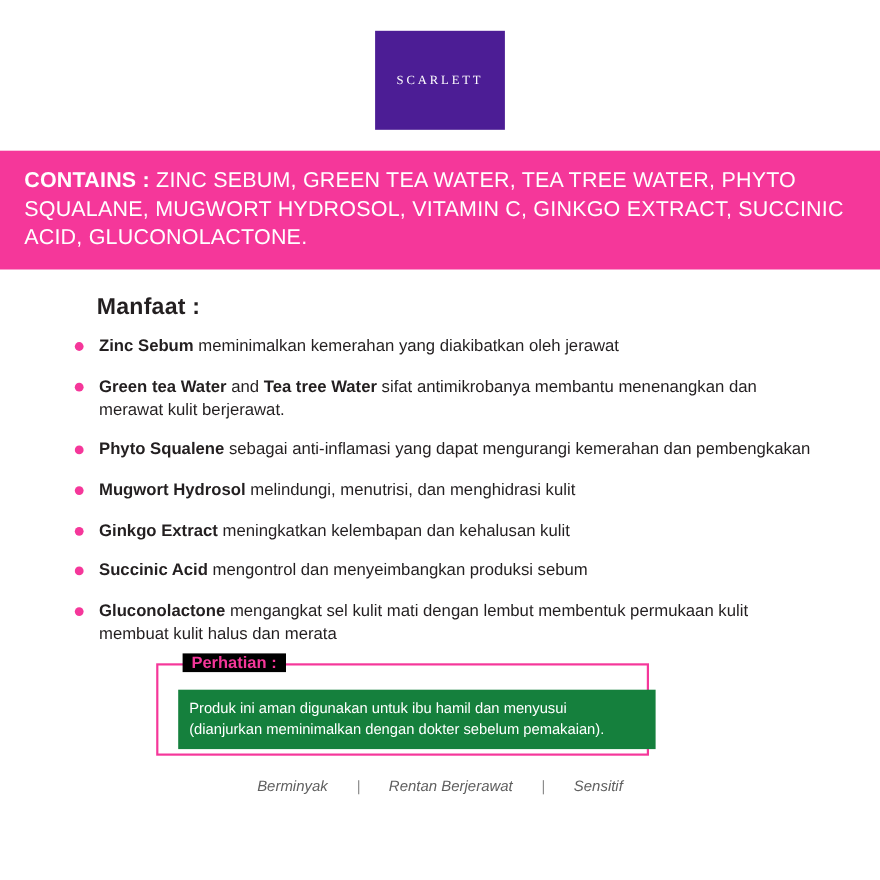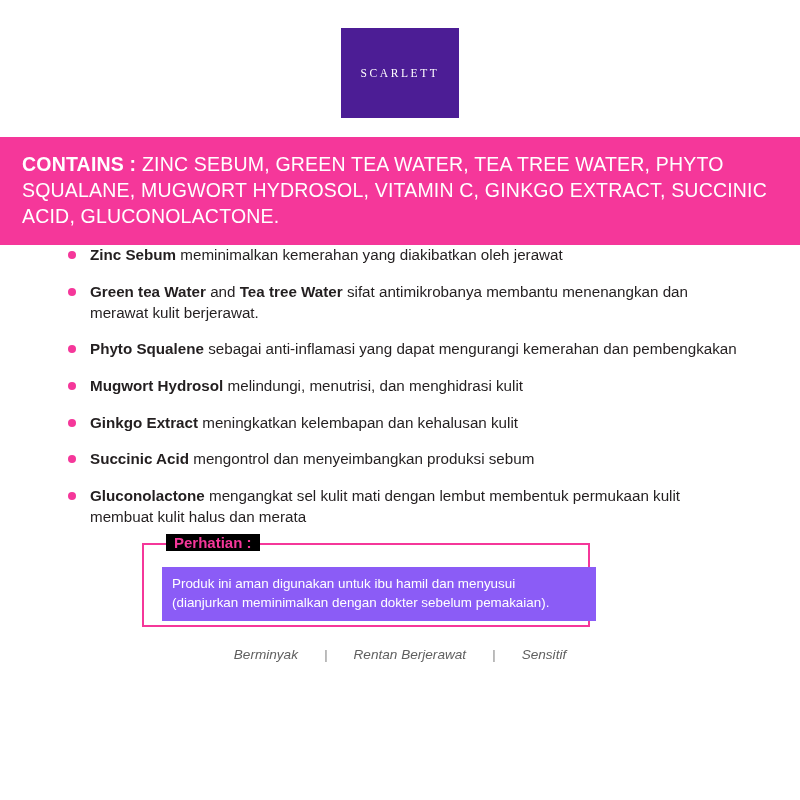--- a/index.html
+++ b/index.html
@@ -115,21 +115,21 @@
     position: absolute;
     top: -9px;
     left: 24px;
   }
   .warn-frame {
     border: 2px solid #f5379a;
     padding: 16px 10px 10px 10px;
     box-sizing: border-box;
   }
   .warn-body {
-    background: #8b5cf6;
+    background: #15803d;
     color: #ffffff;
     font-size: 13.4px;
     line-height: 1.42;
     padding: 7px 10px 9px 10px;
     box-sizing: border-box;
     margin: 0;
     position: relative;
     left: 8px;
     top: 6px;
     width: 434px;
@@ -157,20 +157,21 @@
   <div class="logo-box">
     <span class="logo-text">SCARLETT</span>
   </div>
 </div>
 
 <div class="contains-band">
   <p><span class="lead">CONTAINS :</span><span> ZINC SEBUM, GREEN TEA WATER, TEA TREE WATER, PHYTO SQUALANE, MUGWORT HYDROSOL, VITAMIN C, GINKGO EXTRACT, SUCCINIC ACID, GLUCONOLACTONE.</span></p>
 </div>
 
 <div class="content">
+  <div class="manfaat-title">Manfaat :</div>
 
   <ul class="benefits">
     <li>
       <span class="dot"></span>
       <b>Zinc Sebum</b><span> meminimalkan kemerahan yang diakibatkan oleh jerawat</span>
     </li>
     <li>
       <span class="dot"></span>
       <b>Green tea Water</b><span> and </span><b>Tea tree Water</b><span> sifat antimikrobanya membantu menenangkan dan merawat kulit berjerawat.</span>
     </li>

